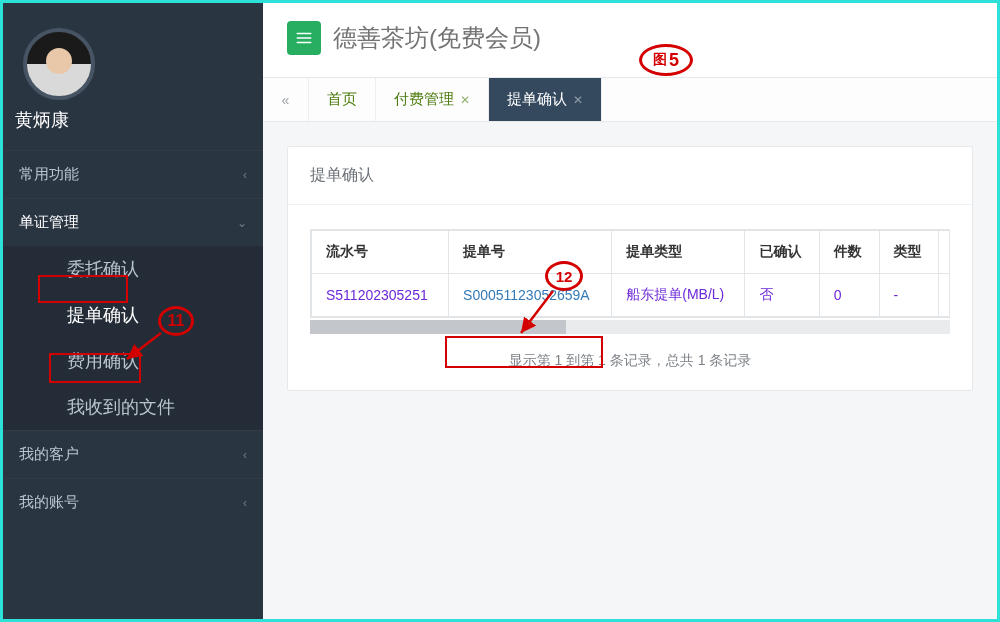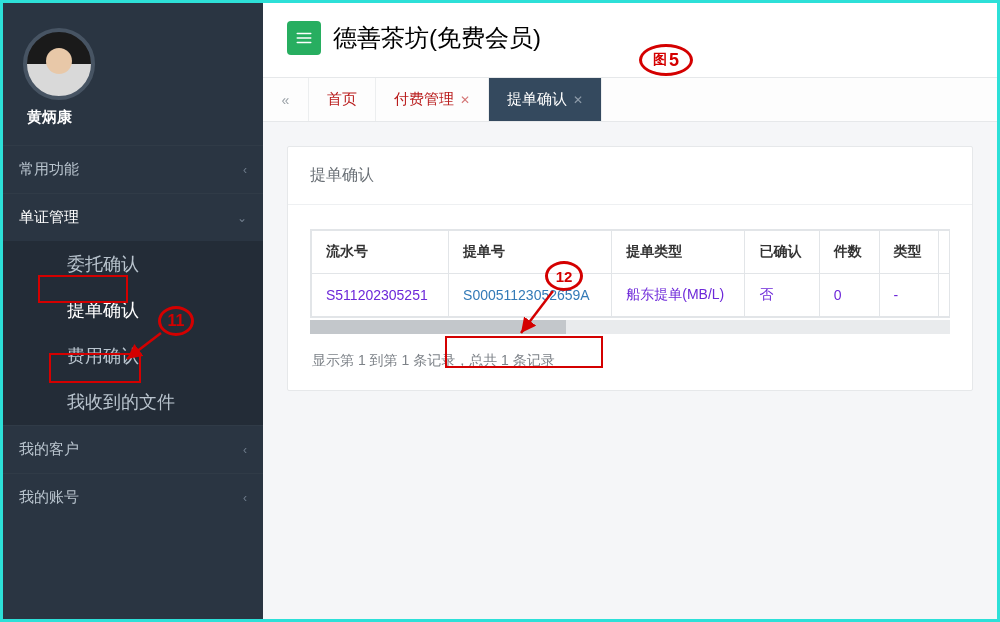--- a/index.html
+++ b/index.html
@@ -40,23 +40,23 @@
   .avatar::after{
     content:"";
     position:absolute;
     left:50%; top:45%;
     transform:translate(-50%,-50%);
     width:26px;height:26px;border-radius:50%;
     background:#e8c8a8;
   }
   .username {
     color: #fff;
-    font-weight: bold;
-    padding: 0 24px 18px;
-    font-size: 15px;
+    font-weight: normal;
+    padding: 0 12px 18px;
+    font-size: 18px;
   }
   .nav { list-style: none; }
   .nav-item {
     display: flex;
     align-items: center;
     justify-content: space-between;
     padding: 14px 16px;
     cursor: pointer;
     color: #b9c4ce;
     font-size: 15px;
@@ -96,41 +96,41 @@
     width: 34px; height: 34px;
     background: #27ae60;
     border-radius: 4px;
     display: flex; align-items: center; justify-content: center;
     color: #fff;
     cursor: pointer;
   }
   .hamburger svg { width: 18px; height: 18px; }
   .page-title {
     font-size: 24px;
-    color: #000000;
+    color: #737373;
     font-weight: 400;
   }
 
   .tabbar {
     display: flex;
     align-items: stretch;
     background: #fdfdfd;
     border-bottom: 1px solid #e6e8ea;
   }
   .tab-back {
     width: 46px;
     display: flex; align-items: center; justify-content: center;
     color: #9aa1a7;
     border-right: 1px solid #eceeef;
     cursor: pointer;
   }
   .tab {
     padding: 12px 18px;
     display: flex; align-items: center; gap: 6px;
-    color: #b91c1c;
+    color: #4d7c0f;
     border-right: 1px solid #eceeef;
     cursor: pointer;
     font-size: 15px;
   }
   .tab.active {
     background: #34495e;
     color: #fff;
   }
   .tab-close {
     font-size: 12px;
@@ -188,20 +188,21 @@
   .hscroll .thumb {
     position: absolute; left: 0; top: 0;
     height: 100%; width: 40%;
     background: #c3c7cb;
   }
 
   .pager-info {
     padding: 18px 2px 10px;
     color: #7d8288;
     font-size: 14px;
+    text-align: center;
   }
 
   
   .annot {
     position: absolute;
     border: 2px solid #d40000;
     pointer-events: none;
   }
   .annot-circle {
     position: absolute;

